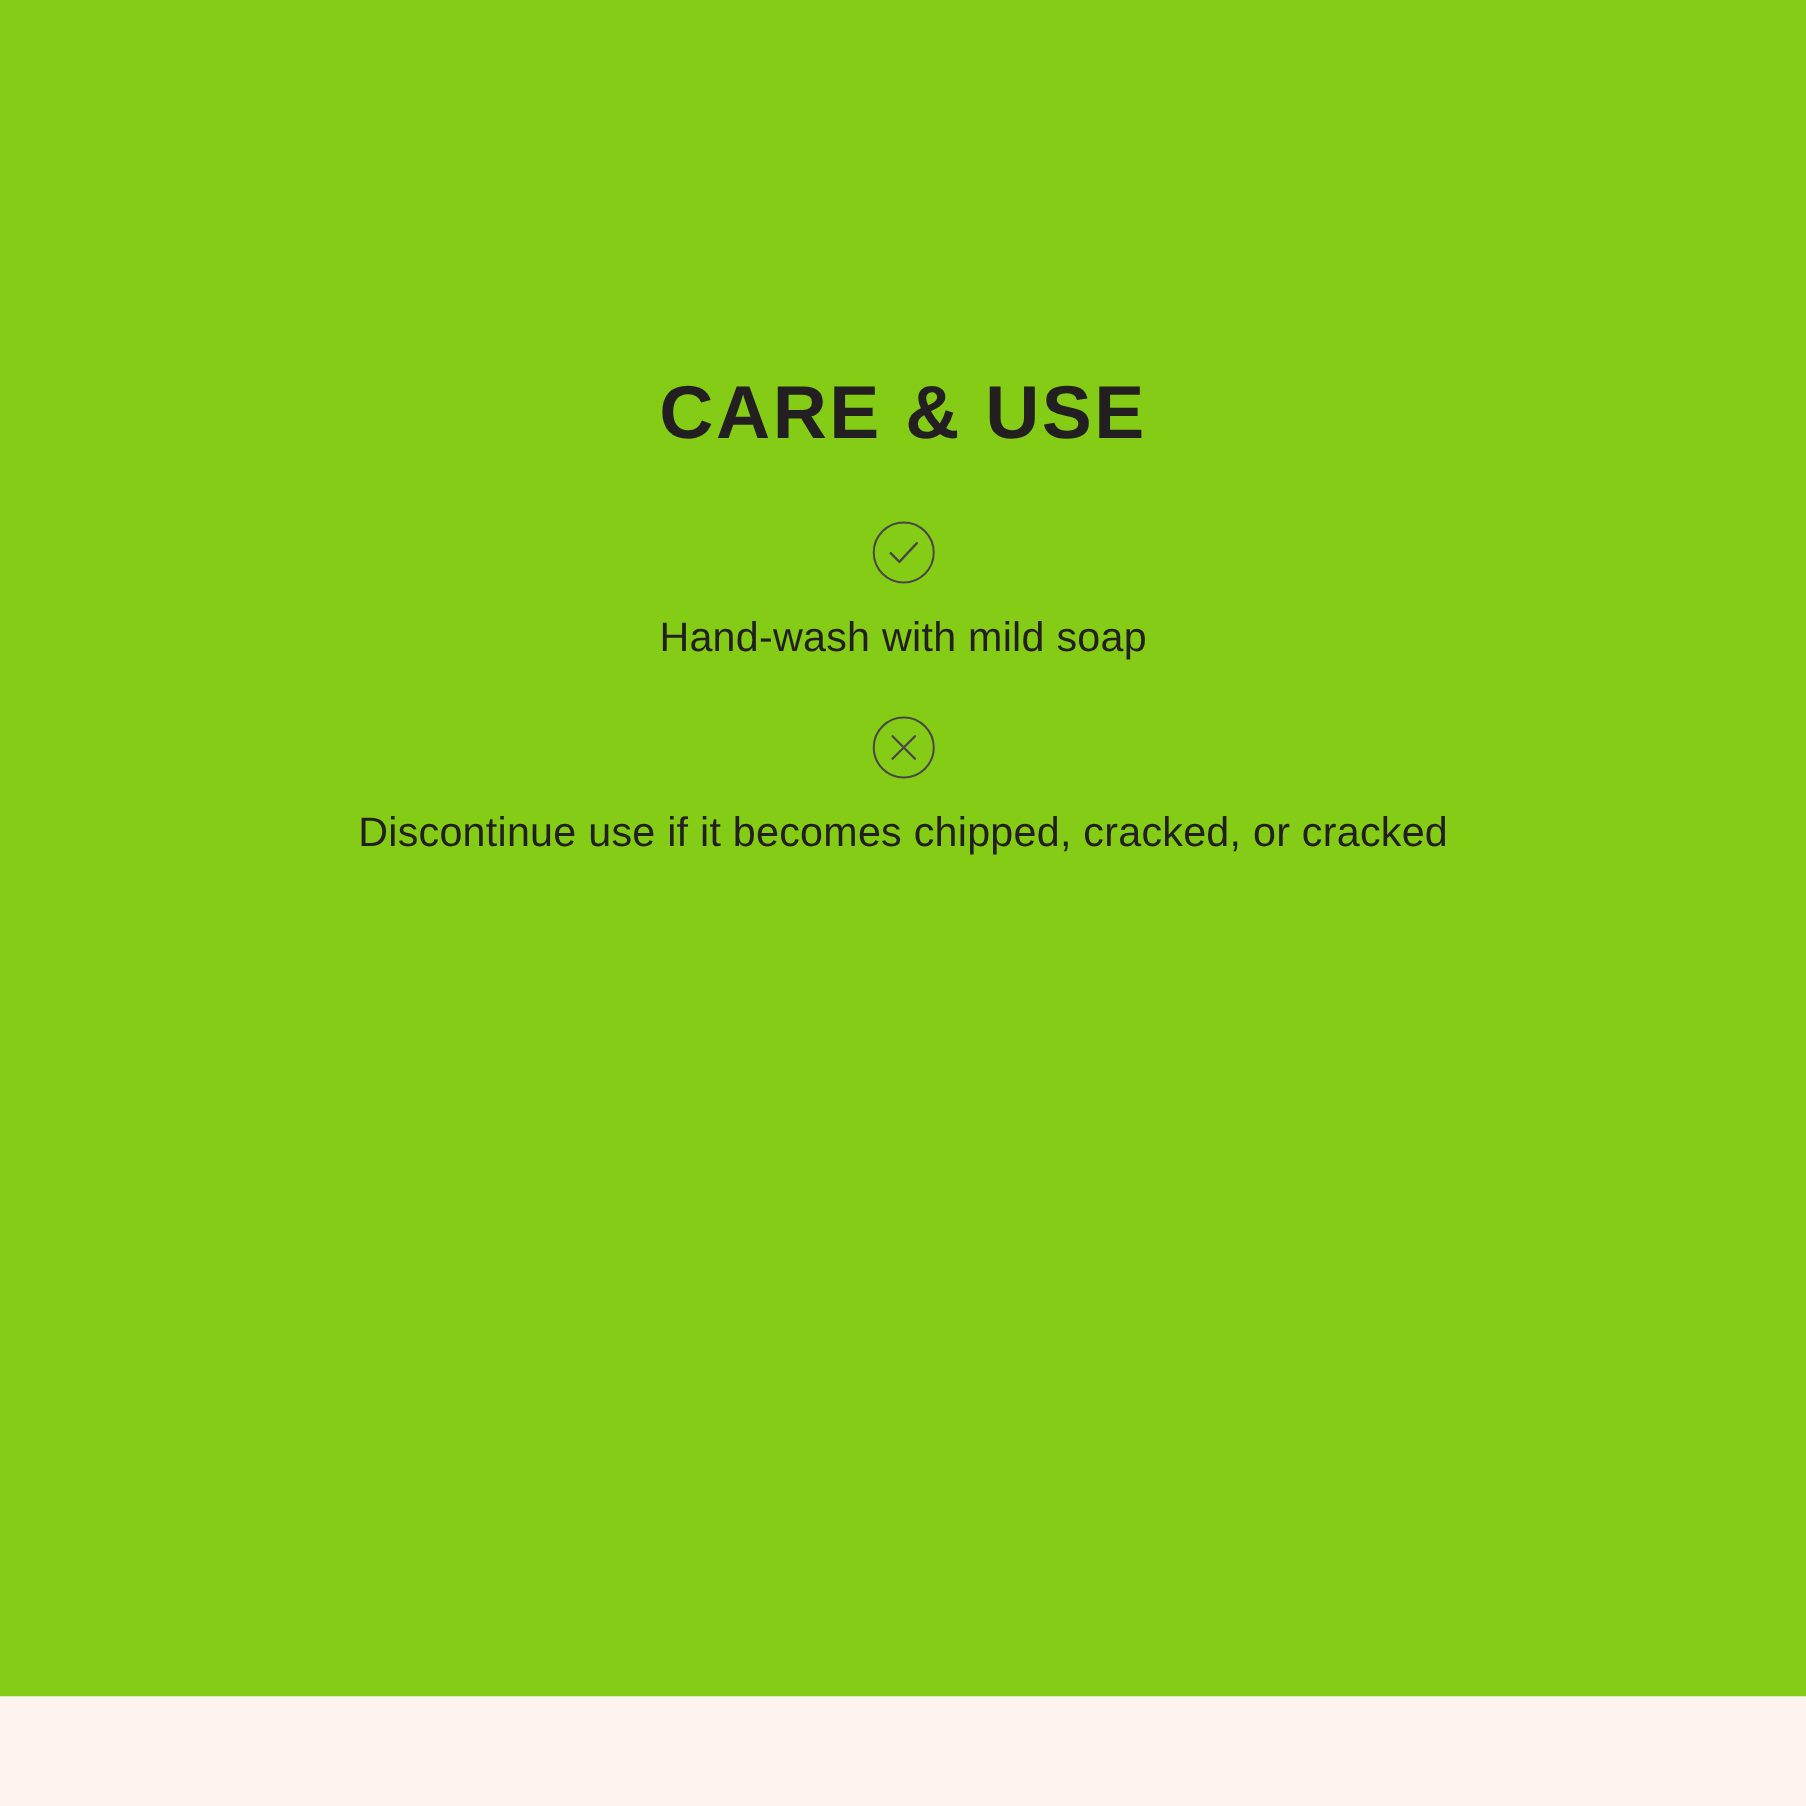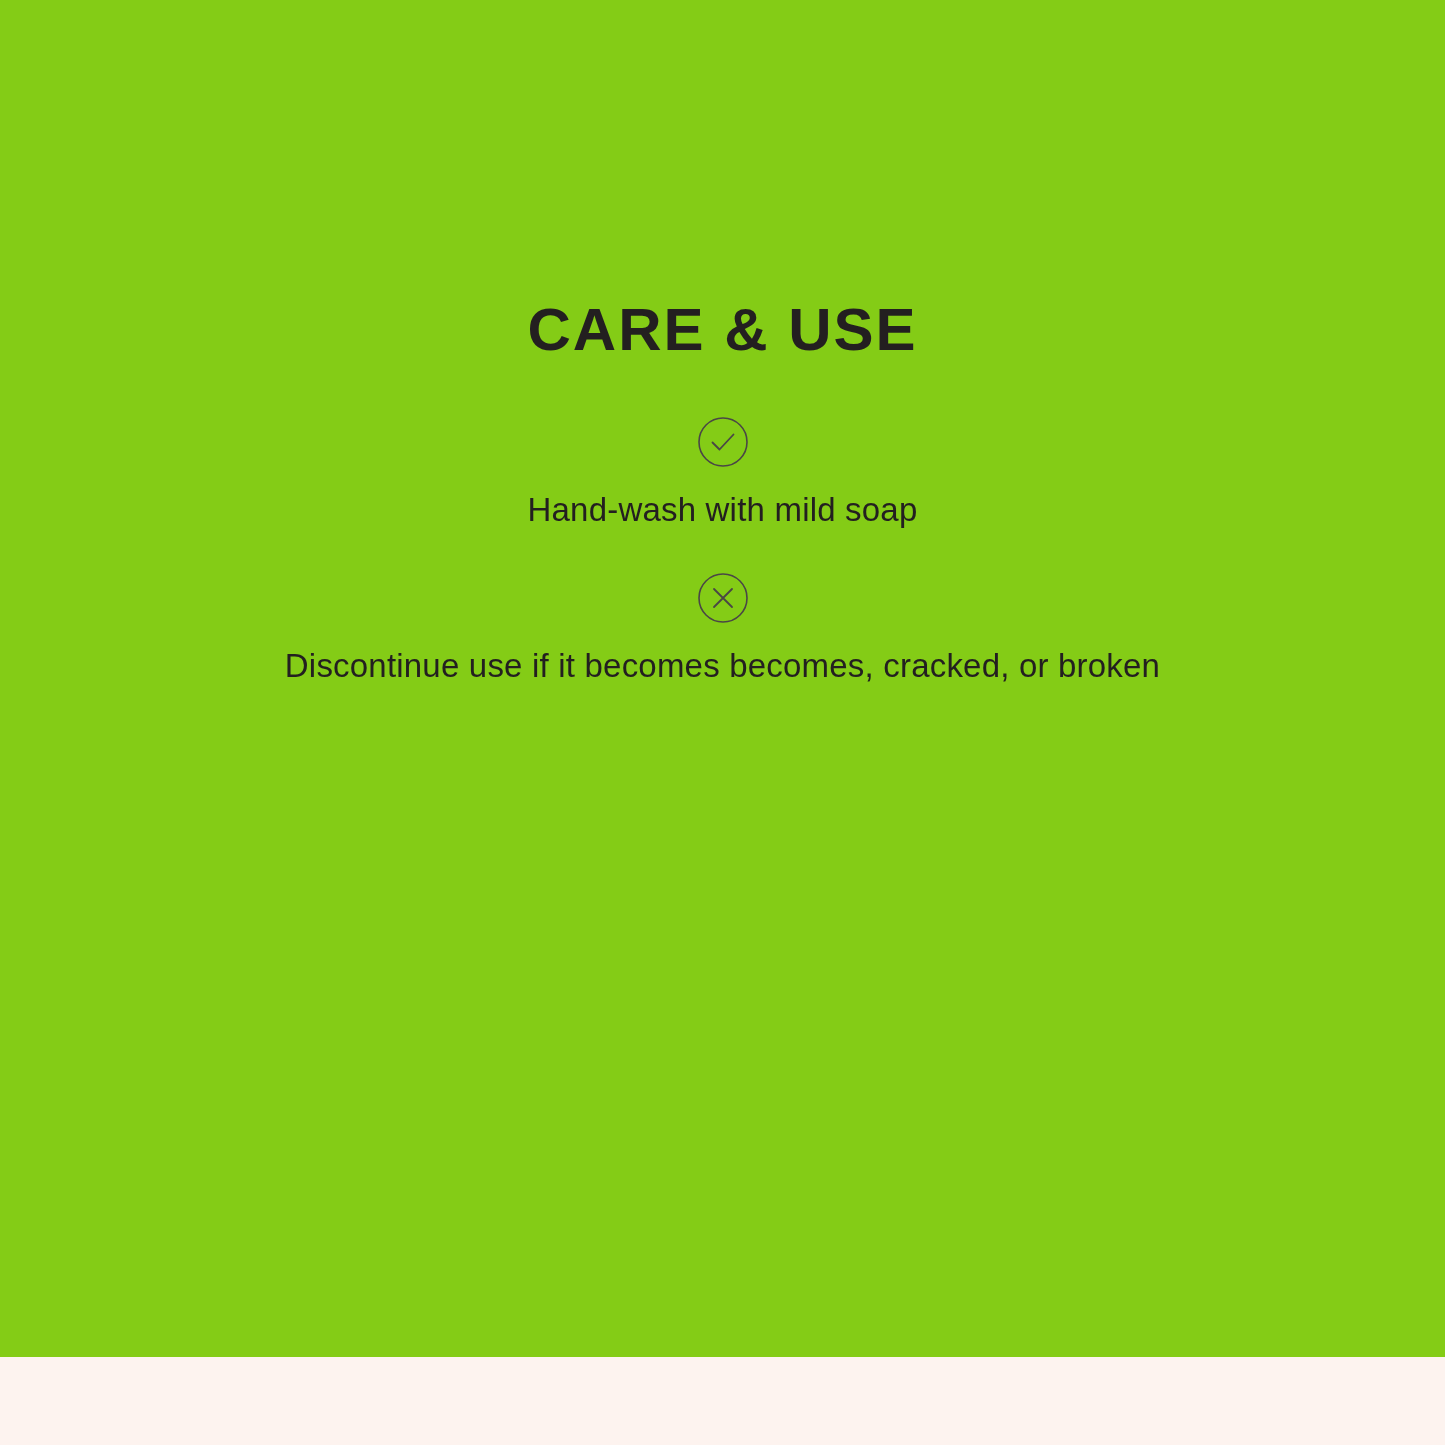--- a/index.html
+++ b/index.html
@@ -85,17 +85,17 @@
 
 
 
     <div class="item">
       <span class="icon">
         <svg width="52" height="52" viewBox="0 0 52 52" fill="none" xmlns="http://www.w3.org/2000/svg">
           <circle cx="26" cy="26" r="24" stroke="#4a4646" stroke-width="1.6" fill="none"></circle>
           <path d="M17 17 L35 35 M35 17 L17 35" stroke="#4a4646" stroke-width="1.8" stroke-linecap="round"></path>
         </svg>
       </span>
-      <div class="item-label">Discontinue use if it becomes becomes, cracked, or broken</div>
+      <div class="item-label">Discontinue use if it becomes chipped, cracked, or cracked</div>
     </div>
 
   </div>
 </div>
 
 </body></html>

